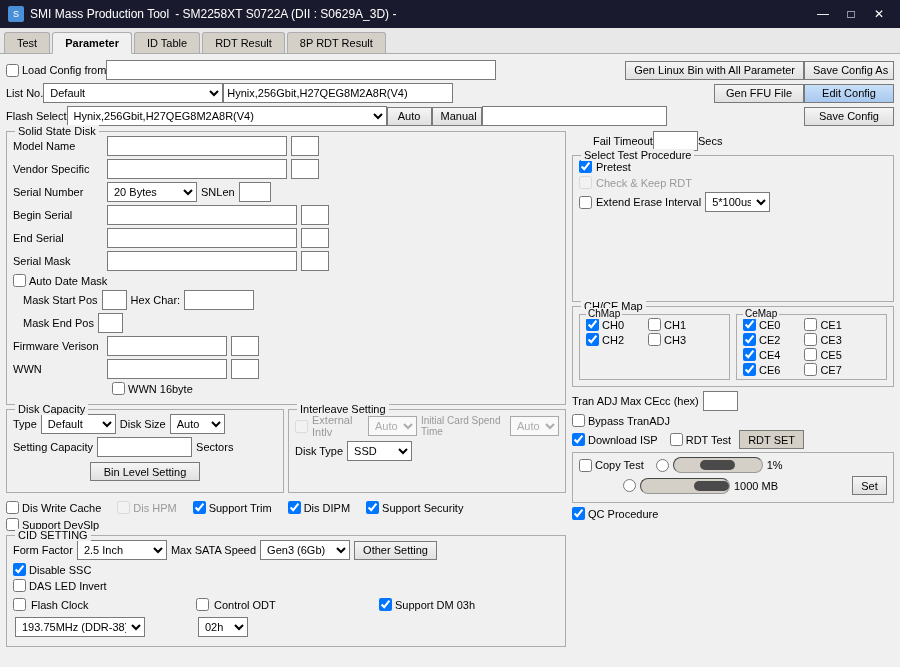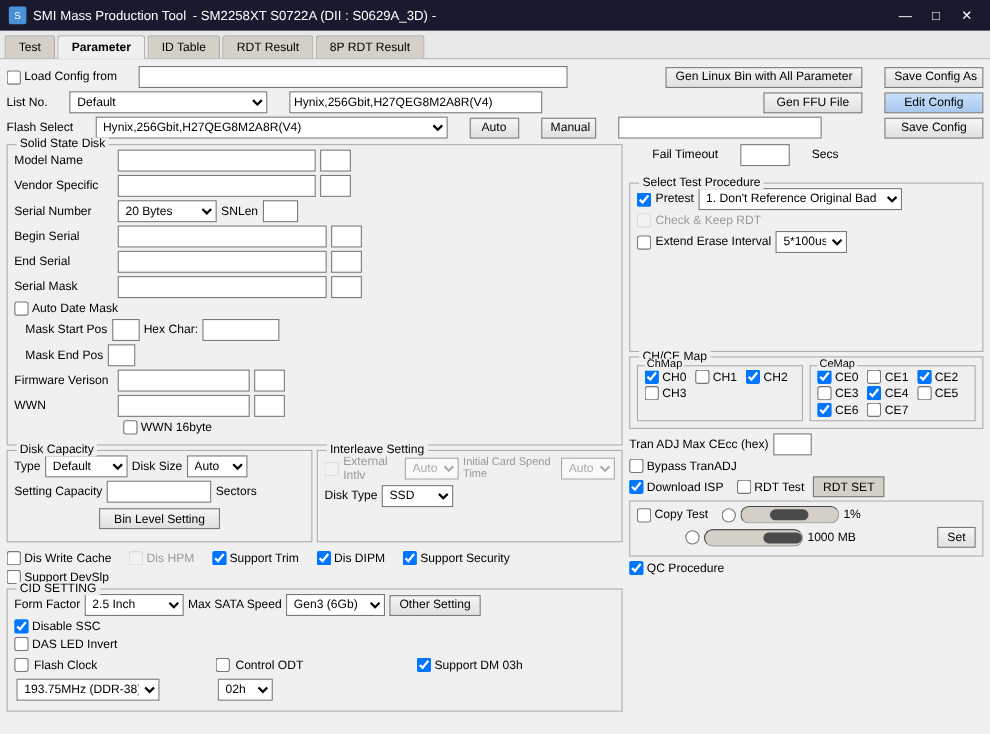--- a/index.html
+++ b/index.html
@@ -44,21 +44,21 @@
       font-weight: bold;
     }
 
     .main-content {
       background: #f0f0f0;
       padding: 6px;
       height: calc(667px - 28px - 32px);
       overflow: hidden;
     }
 
-    .row { display: flex; align-items: center; gap: 20px; margin-bottom: 4px; }
+    .row { display: flex; align-items: center; gap: 0; margin-bottom: 4px; }
 
     .checkbox-label { display: flex; align-items: center; gap: 3px; white-space: nowrap; }
     
     input[type="checkbox"] { width: 13px; height: 13px; cursor: pointer; }
     input[type="text"], input[type="number"] {
       border: 1px solid #7a7a7a;
       background: white;
       height: 20px;
       padding: 0 3px;
       font-size: 11px;
@@ -105,21 +105,21 @@
 
     .form-row { display: flex; align-items: center; gap: 4px; margin-bottom: 3px; }
 
     .disabled { color: #999; }
     input:disabled, select:disabled, button:disabled { opacity: 0.6; }
 
     .chmap-section { display: flex; gap: 6px; margin-top: 3px; }
     .chmap-box, .cemap-box { border: 1px solid #adadad; padding: 3px 6px; position: relative; flex: 1; }
     .chmap-box .section-label, .cemap-box .section-label { position: absolute; top: -7px; left: 6px; background: #f0f0f0; padding: 0 2px; font-size: 10px; }
 
-    .check-grid { display: flex; flex-wrap: wrap; gap: 2px 8px; }
+    .check-grid { display: flex; flex-wrap: wrap; gap: 2px 24px; }
 
     .rdt-btn { background: #d4d0c8; }
   </style>
 </head>
 <body>
 
 <div class="title-bar">
   <div class="title-bar-left">
     <div class="title-bar-icon">S</div>
     <span class="title-bar-text">SMI Mass Production Tool</span>
@@ -371,35 +371,32 @@
           </div>
           <div></div>
 
         </div>
       </div>
 
     </div>
 
     <div class="right-panel">
 
-      <div class="row" style="margin-bottom:15px;padding-left:21px;">
+      <div class="row" style="margin-bottom:4px;padding-left:21px;">
         <label>Fail Timeout</label>
         <input type="text" style="width: 45px;">
         <label>Secs</label>
       </div>
 
       <div class="section-box" style="margin-bottom:4px;">
         <span class="section-label">Select Test Procedure</span>
 
         <div class="form-row">
           <input type="checkbox" checked="" style="">
           <label>Pretest</label>
-          <select style="width:185px;">
-            <option value="1. Don't Reference Original Bad">1. Don't Reference Original Bad</option>
-          </select>
         </div>
         <div class="form-row">
           <input type="checkbox" disabled="" style="">
           <label class="disabled">Check &amp; Keep RDT</label>
         </div>
         <div class="form-row">
           <input type="checkbox" style="">
           <label>Extend Erase Interval</label>
           <select style="width:65px;">
             <option value="5*100us">5*100us</option>

